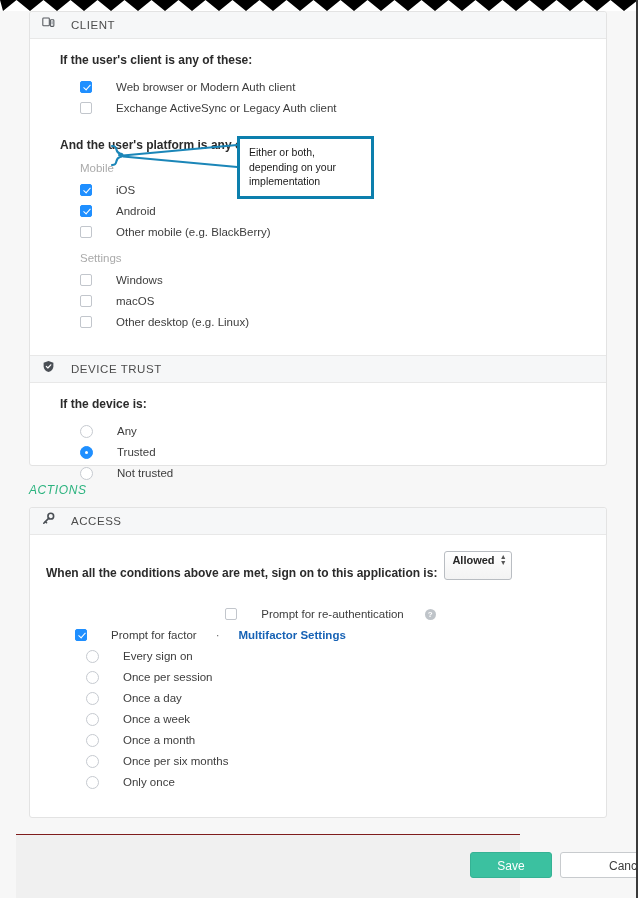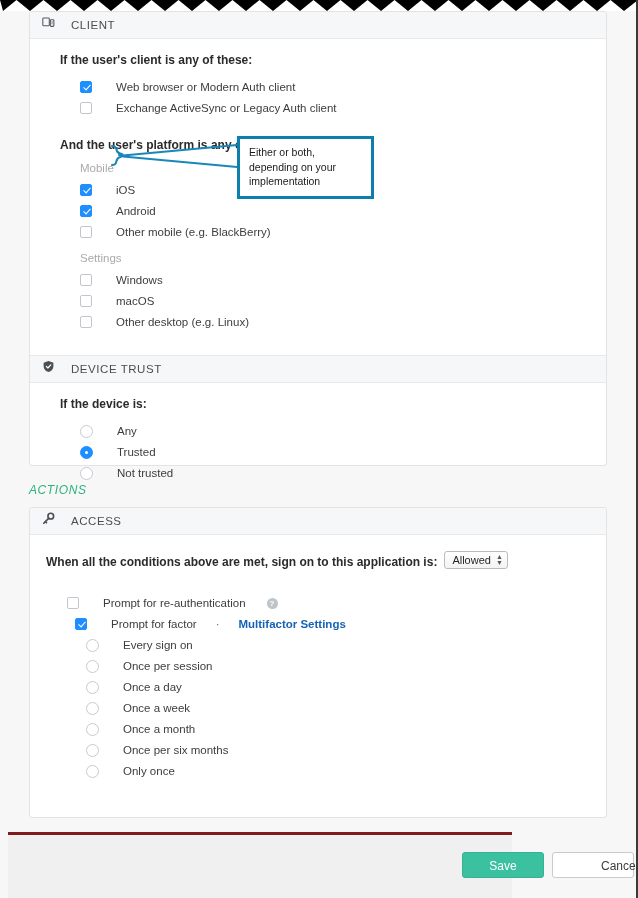--- a/index.html
+++ b/index.html
@@ -99,32 +99,32 @@
 
   .actions-lbl{
     position:absolute;left:29px;font-size:12px;letter-spacing:.6px;color:#2cb37f;font-style:italic;
   }
 
   .cond-row{
     display:flex;align-items:flex-end;margin:16px 0 0 16px;font-size:12px;
     font-weight:bold;color:#2b2b2b;
   }
   .sel{
-    margin-left:7px;height:18px;border:1px solid #b9bdc2;border-radius:3px;
+    margin-left:7px;height:29px;border:1px solid #b9bdc2;border-radius:3px;
     background:linear-gradient(#ffffff,#f3f3f3);
-    font-size:11px;font-weight:normal;color:#262626;
+    font-size:11px;font-weight:bold;color:#262626;
     padding:0 16px 0 7px;line-height:17px;position:relative;
     box-sizing:border-box;display:inline-block;
   }
   .sel .arrows{position:absolute;right:4px;top:2px;font-size:7px;line-height:6px;color:#555;}
 
   
   .footer{
-    position:absolute;left:8px;bottom:0;width:504px;height:63px;
-    background:#f0f0f0;border-top:3px solid #7f1d1d;
+    position:absolute;left:16px;bottom:0;width:504px;height:63px;
+    background:#f0f0f0;border-top:1px solid #7f1d1d;
   }
   .btn{
     position:absolute;top:17px;height:26px;line-height:26px;text-align:center;
     font-size:12px;border-radius:3px;box-sizing:border-box;
   }
   .btn-save{left:454px;width:82px;background:#3bc1a0;color:#ffffff;border:1px solid #35b294;}
   .btn-cancel{left:544px;width:82px;background:#ffffff;color:#3d3d3d;border:1px solid #c8cbce;padding-left:48px;}
 
   
   .anno{position:absolute;left:0;top:0;width:638px;height:898px;
@@ -248,21 +248,21 @@
 
       <div class="cond-row">
         <span>When all the conditions above are met, sign on to this application is:</span>
         <span class="sel">
           <span>Allowed</span>
           <span class="arrows">▲<br>▼</span>
         </span>
       </div>
 
       <div style="margin-top:24px;">
-        <div class="opt" style="margin-left:37px;">
+        <div class="opt" style="margin-left:25px;justify-content:center;">
           <span class="cb"></span>
           <span class="lab">Prompt for re-authentication</span>
           <span class="helpico">?</span>
         </div>
 
         <div class="opt" style="margin-left:45px;">
           <span class="cb on"></span>
           <span class="lab">Prompt for factor</span>
           <span class="lab" style="margin-left:4px;color:#6b6b6b;">·</span>
           <a href="#" class="link" style="margin-left:4px;">Multifactor Settings</a>

